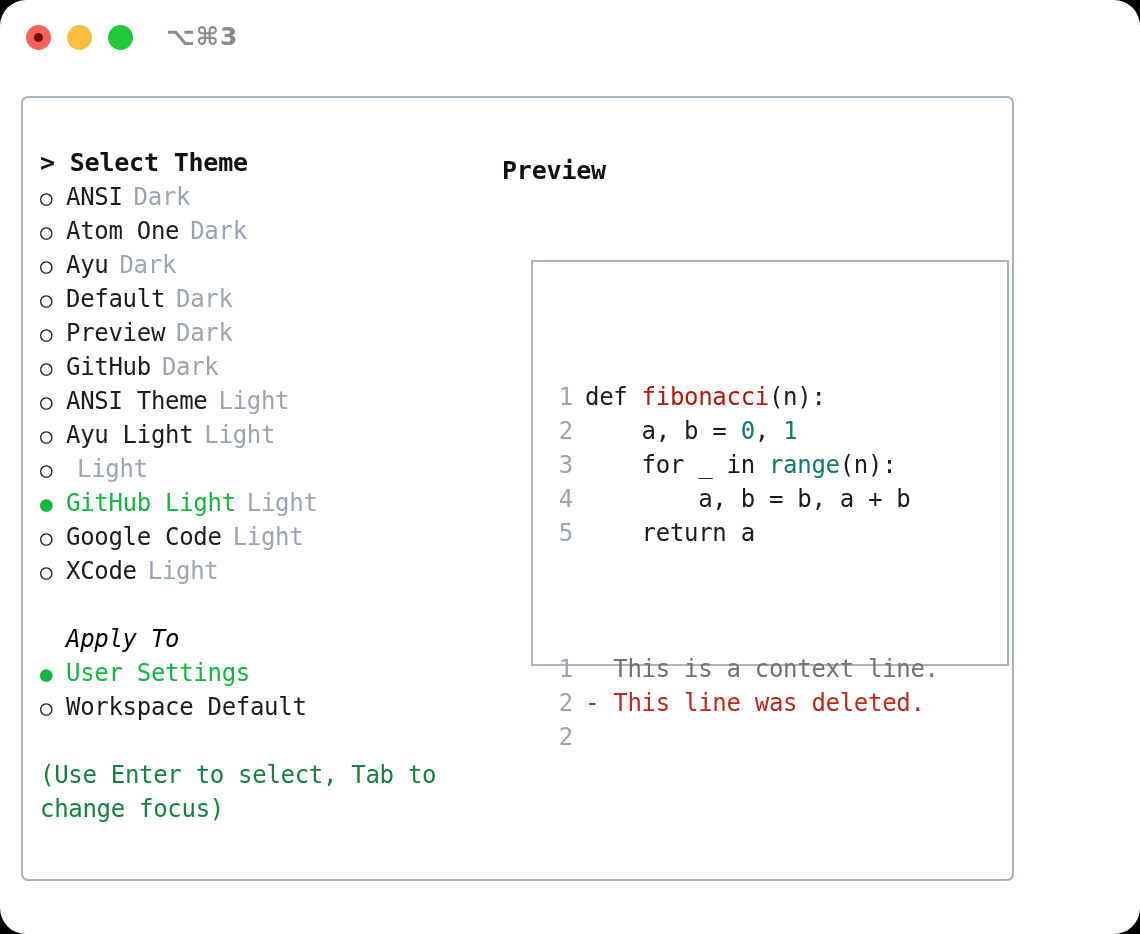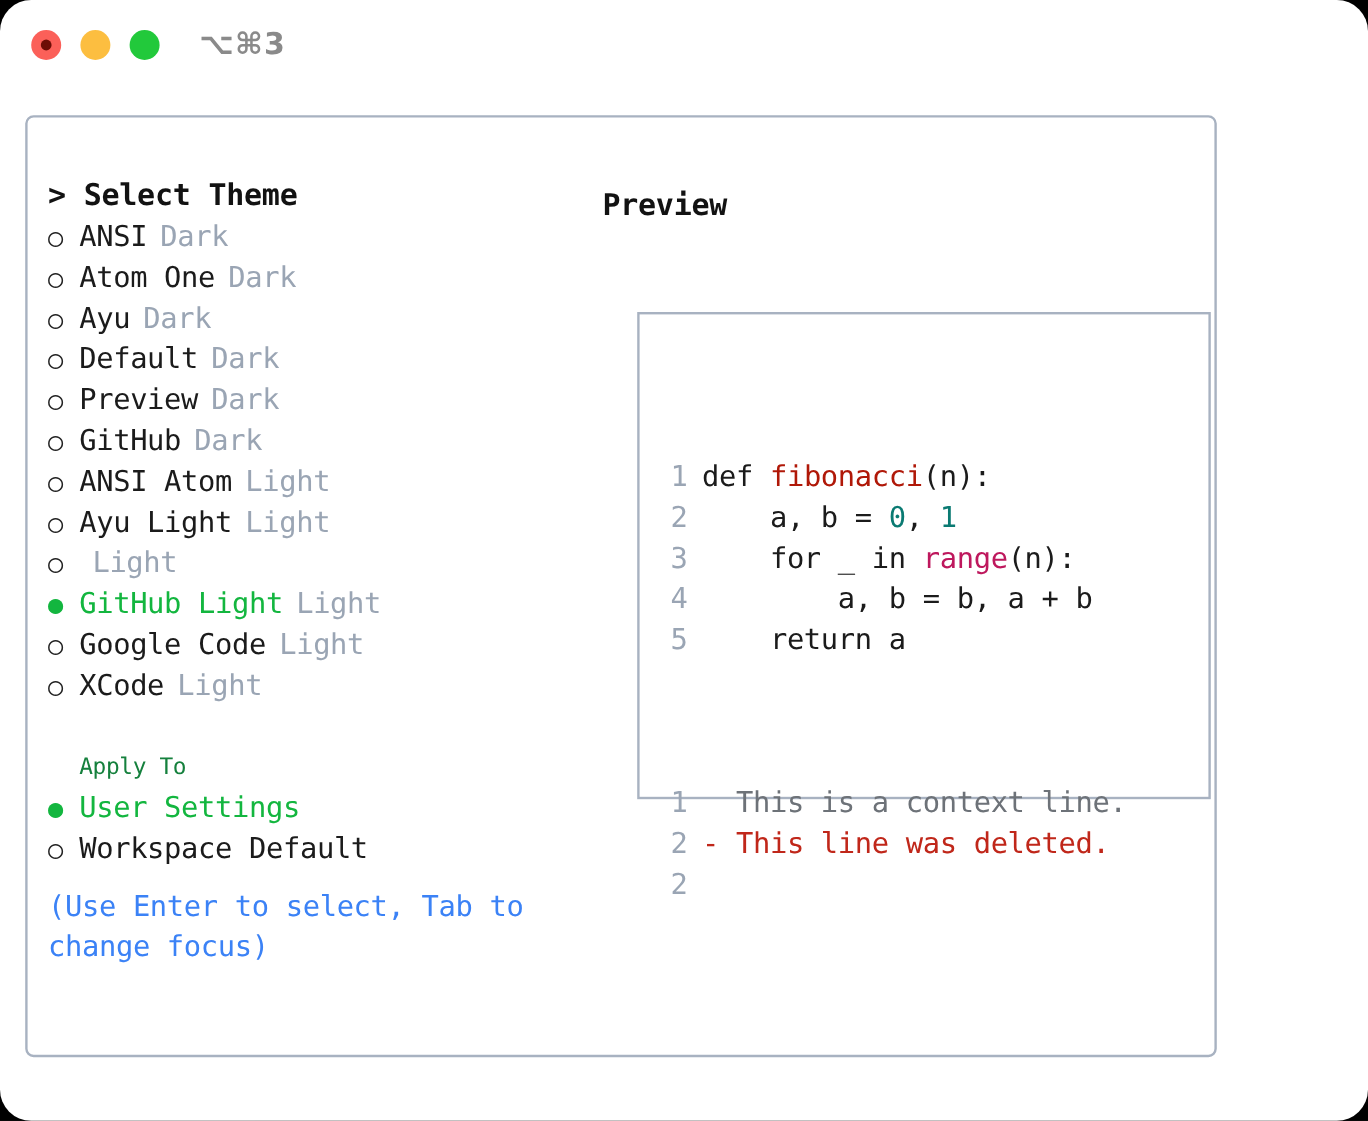--- a/index.html
+++ b/index.html
@@ -134,32 +134,33 @@
   .tag {
     color: #9aa5b4;
     margin-left: 11px;
   }
 
   .gap-block { height: 34px; }
 
   .apply-heading {
     height: 34px;
     line-height: 34px;
-    font-size: 19px;
+    font-size: 24px;
+    color: #000000;
+    padding-left: 26px;
+    white-space: pre;
+    letter-spacing: -0.3px;
+    font-style: italic;
+  }
+
+  .hint {
+    margin-top: 34px;
+    font-size: 24px;
+    line-height: 34px;
     color: #15803d;
-    padding-left: 26px;
-    white-space: pre;
-    letter-spacing: -0.3px;
-  }
-
-  .hint {
-    margin-top: 14px;
-    font-size: 24px;
-    line-height: 34px;
-    color: #3b82f6;
     width: 410px;
     letter-spacing: -0.3px;
   }
 
   
   .preview-box {
     position: absolute;
     left: 29px;
     top: 106px;
     width: 478px;
@@ -182,21 +183,21 @@
     width: 22px;
     flex: 0 0 22px;
     text-align: right;
     color: #9aa5b4;
     margin-right: 12px;
   }
   .code-text { color: #1b1b1b; }
 
   .tok-fn     { color: #b01808; }
   .tok-num    { color: #0a7a72; }
-  .tok-builtin{ color: #be185d; }
+  .tok-builtin{ color: #0f766e; }
 
   .diff-block { margin-top: 34px; }
   .diff-ctx { color: #6d7278; }
   .diff-del { color: #c0271a; }
   .diff-add { color: #00b500; }
 </style>
 </head>
 <body>
 
 <div class="window">
@@ -214,21 +215,21 @@
 
     <div class="col-left">
       <div class="section-title">&gt; Select Theme</div>
       <div class="list" id="theme-list">
           <div class="row"><span class="marker">○</span><span class="label">ANSI</span><span class="tag">Dark</span></div>
           <div class="row"><span class="marker">○</span><span class="label">Atom One</span><span class="tag">Dark</span></div>
           <div class="row"><span class="marker">○</span><span class="label">Ayu</span><span class="tag">Dark</span></div>
           <div class="row"><span class="marker">○</span><span class="label">Default</span><span class="tag">Dark</span></div>
           <div class="row"><span class="marker">○</span><span class="label">Preview</span><span class="tag">Dark</span></div>
           <div class="row"><span class="marker">○</span><span class="label">GitHub</span><span class="tag">Dark</span></div>
-          <div class="row"><span class="marker">○</span><span class="label">ANSI Atom</span><span class="tag">Light</span></div>
+          <div class="row"><span class="marker">○</span><span class="label">ANSI Theme</span><span class="tag">Light</span></div>
           <div class="row"><span class="marker">○</span><span class="label">Ayu Light</span><span class="tag">Light</span></div>
           <div class="row"><span class="marker">○</span><span class="tag">Light</span></div>
           <div class="row selected"><span class="marker">●</span><span class="label">GitHub Light</span><span class="tag">Light</span></div>
           <div class="row"><span class="marker">○</span><span class="label">Google Code</span><span class="tag">Light</span></div>
           <div class="row"><span class="marker">○</span><span class="label">XCode</span><span class="tag">Light</span></div>
         </div>
 
       <div class="gap-block"></div>
 
       <div class="apply-heading">Apply To</div>

